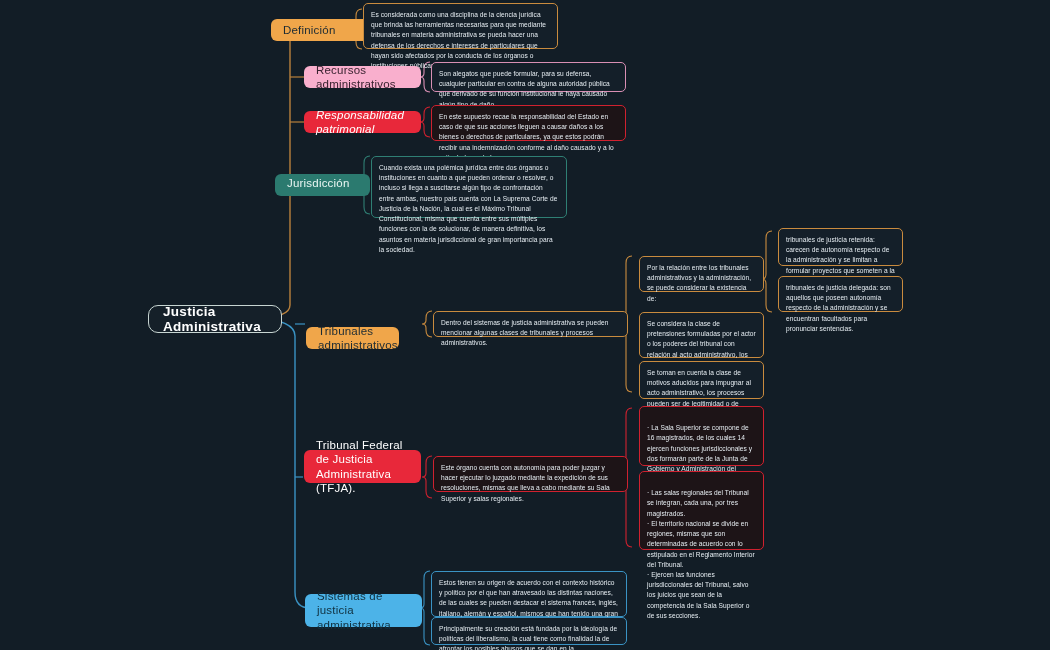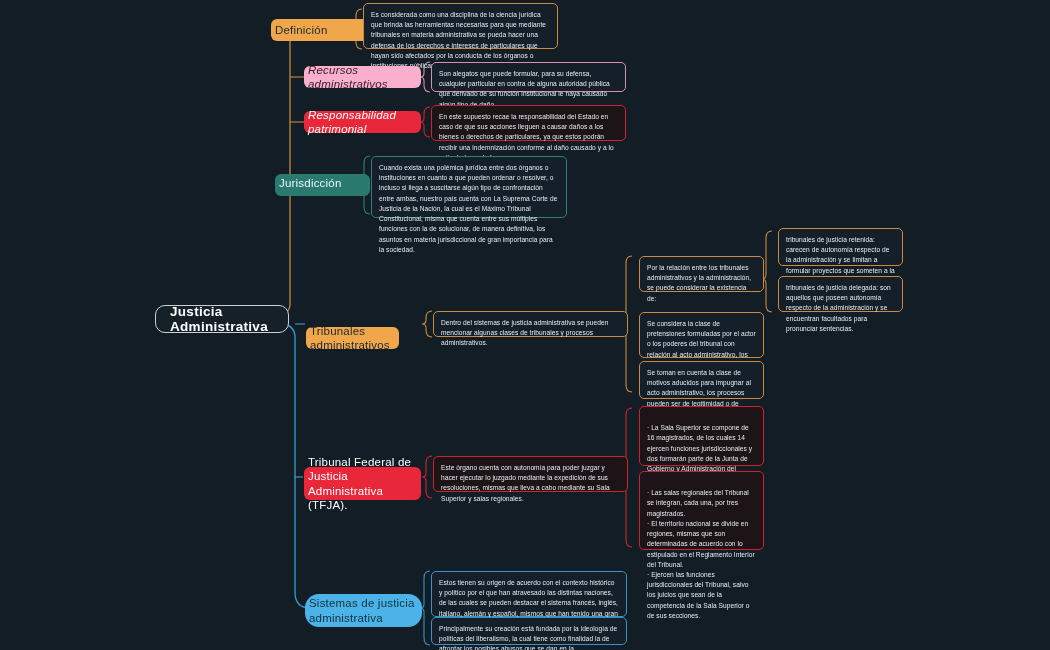--- a/index.html
+++ b/index.html
@@ -10,44 +10,43 @@
     overflow: hidden;
   }
   #canvas { position: relative; width: 1050px; height: 650px; }
 
   
   .pill {
     position: absolute;
     border-radius: 6px;
     display: flex;
     align-items: center;
-    padding: 6px 4px;
+    padding: 6px 12px;
     line-height: 1.25;
     font-size: 11.5px;
     letter-spacing: .2px;
   }
   .pill.orange { background: #f0a64a; color: #1c2b33; }
-  .pill.pink   { background: #f9afcd; color: #3a2330; font-style: italic; }
+  .pill.pink   { background: #f9afcd; color: #3a2330; }
   .pill.red    { background: #e8283a; color: #ffffff; }
   .pill.teal   { background: #2b7a6f; color: #eaf6f3; align-items: flex-end; }
-  .pill.blue   { background: #4cb3e8; color: #10303f; border-radius: 14px; }
+  .pill.blue   { background: #4cb3e8; color: #10303f; }
 
   
   .root {
     position: absolute;
     border: 1.6px solid #c7d5d2;
     border-radius: 10px;
     background: #152029;
     color: #ffffff;
     font-size: 13.5px;
     font-weight: bold;
     letter-spacing: .3px;
     display: flex; align-items: center; justify-content: center;
     padding: 10px 14px;
-    margin-left: 7px;
   }
 
   
   .box {
     position: absolute;
     border-radius: 5px;
     border: 1px solid #888;
     background: #141f29;
     color: #e6edf2;
     font-size: 6.6px;
@@ -146,21 +145,21 @@
     <span>Se toman en cuenta la clase de motivos aducidos para impugnar al acto administrativo, los procesos pueden ser de legitimidad o de mérito.</span>
   </div>
 
   <div class="box b-orange" style="left:778px; top:228px; width:125px; height:38px;">
     <span>tribunales de justicia retenida: carecen de autonomía respecto de la administración y se limitan a formular proyectos que someten a la aprobación de la propia administración.</span>
   </div>
   <div class="box b-orange" style="left:778px; top:276px; width:125px; height:36px;">
     <span>tribunales de justicia delegada: son aquellos que poseen autonomía respecto de la administración y se encuentran facultados para pronunciar sentencias.</span>
   </div>
 
-  <div class="pill red" style="left:304px; top:467px; width:117px; height:33px;">
+  <div class="pill red" style="left:304px; top:450px; width:117px; height:33px;">
     <span>Tribunal Federal de Justicia Administrativa (TFJA).</span>
   </div>
   <div class="box b-red f-red" style="left:433px; top:456px; width:195px; height:36px;">
     <span>Este órgano cuenta con autonomía para poder juzgar y hacer ejecutar lo juzgado mediante la expedición de sus resoluciones, mismas que lleva a cabo mediante su Sala Superior y salas regionales.</span>
   </div>
   <div class="box b-red f-red" style="left:639px; top:406px; width:125px; height:60px; white-space:pre-line;">
     <span>· La Sala Superior se compone de 16 magistrados, de los cuales 14 ejercen funciones jurisdiccionales y dos formarán parte de la Junta de Gobierno y Administración del Tribunal.
 · La Sala Superior designa cada tres años, de entre sus miembros, al presidente del TFJA, el cual no podrá ser reelecto.</span>
   </div>
   <div class="box b-red f-red" style="left:639px; top:471px; width:125px; height:79px; white-space:pre-line;">

